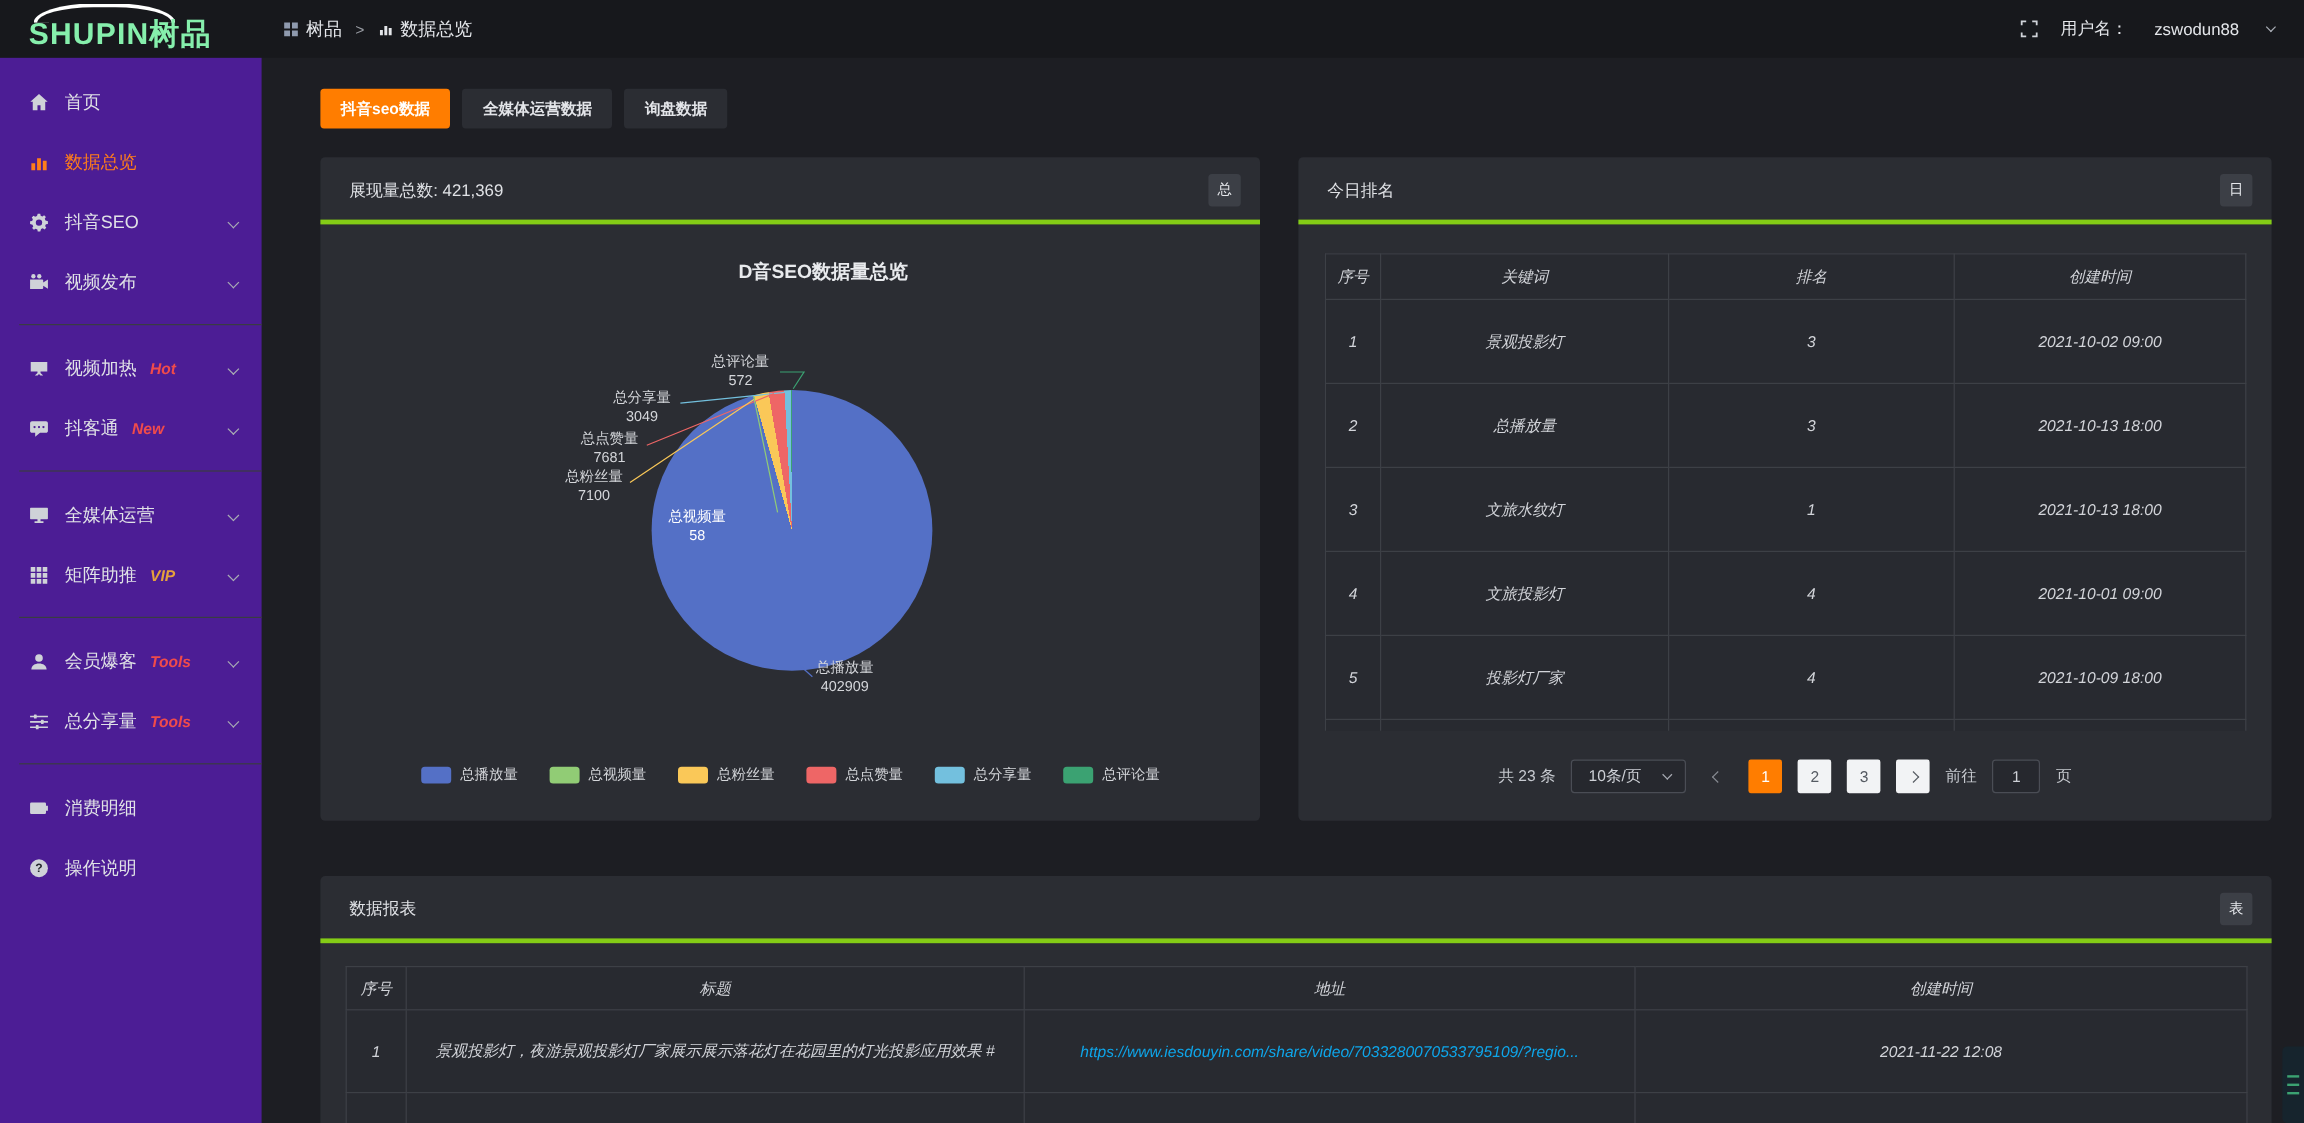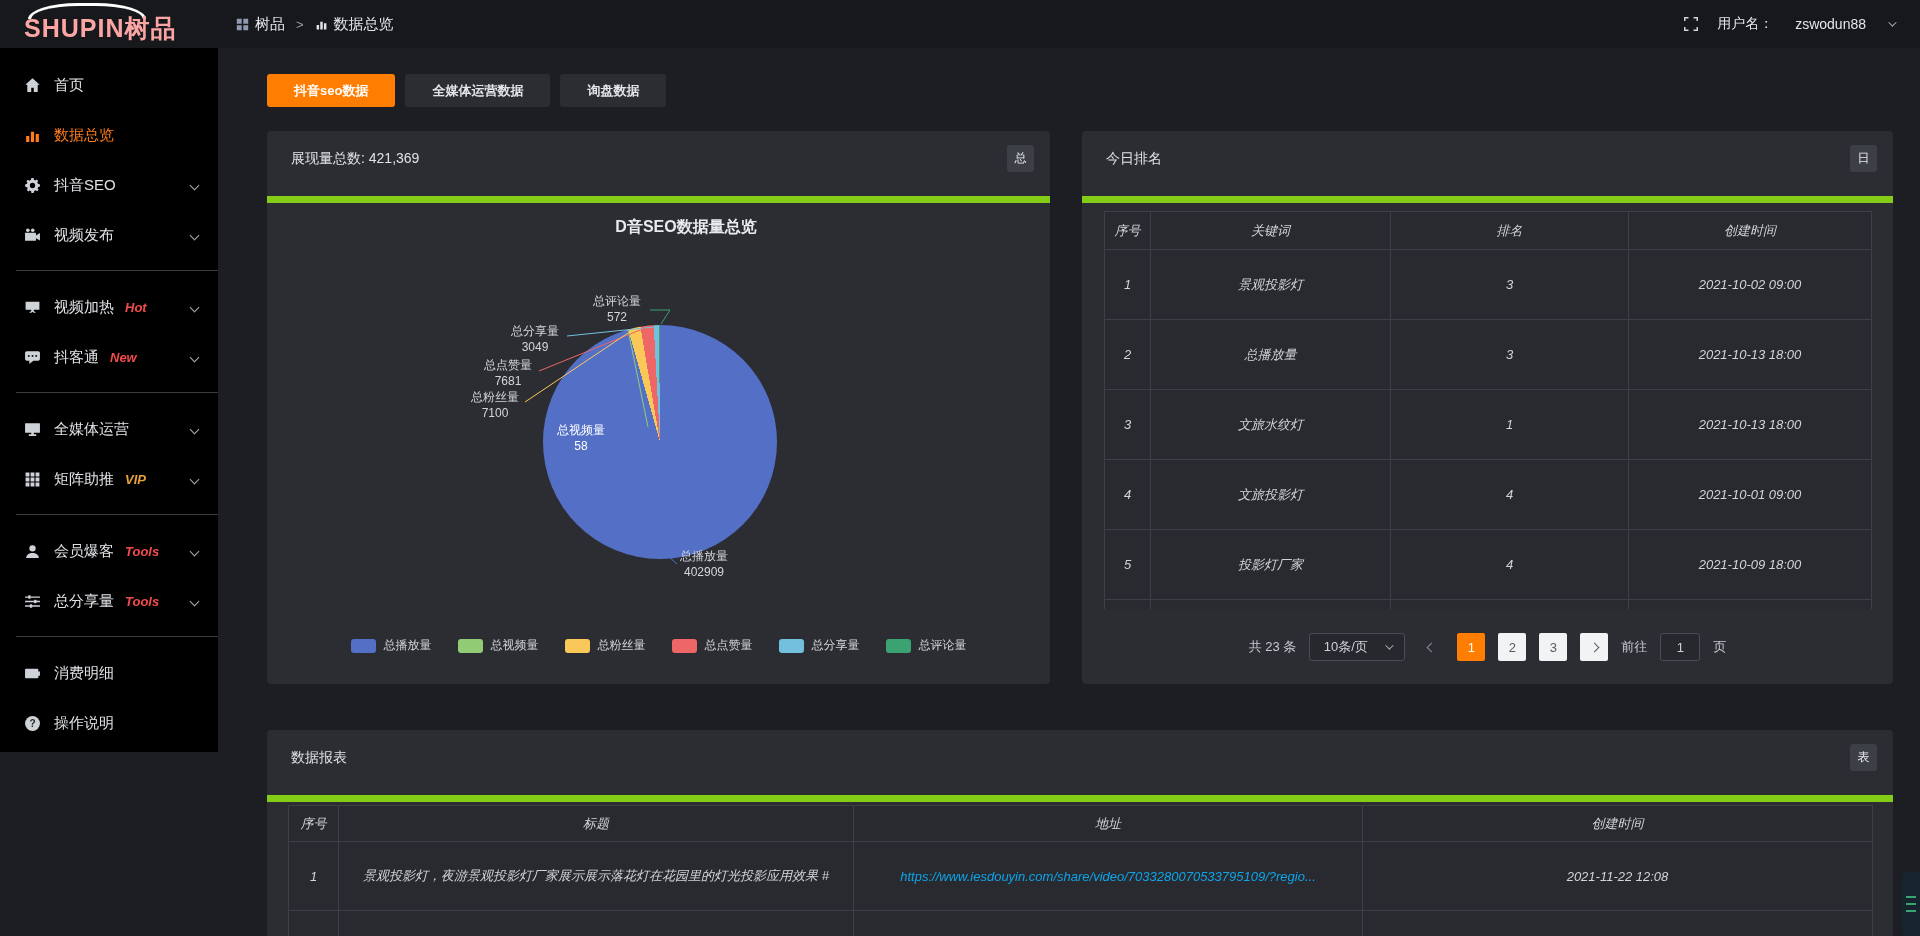--- a/index.html
+++ b/index.html
@@ -6,52 +6,52 @@
   html,body { width:1920px; height:936px; overflow:hidden; background:#1d1e23;
               font-family:"Liberation Sans","DejaVu Sans",sans-serif; }
   .page { position:relative; width:1920px; height:936px; background:#1d1e23; color:#d6d8dc; }
 
   
   .hdr { position:absolute; left:0; top:0; width:1920px; height:48px; background:#17181c;
          display:flex; align-items:center; z-index:5; }
   .logo { position:relative; width:218px; height:48px; flex:0 0 218px; }
   .logo-arc { position:absolute; left:28px; top:3px; width:118px; height:16px;
               border:3px solid #fff; border-bottom:none; border-radius:100px 100px 0 0/32px 32px 0 0; }
-  .logo-text { position:absolute; left:24px; top:12px; font-size:25px; font-weight:bold; color:#fca5a5;
+  .logo-text { position:absolute; left:24px; top:12px; font-size:25px; font-weight:bold; color:#86efac;
                letter-spacing:1px; white-space:nowrap; }
   .crumbs { display:flex; align-items:center; gap:9px; margin-left:18px; font-size:15px; color:#e4e6ea; }
   .crumb-sep { color:#9a9da4; font-size:13px; margin:0 2px; }
   .crumb-item { display:flex; align-items:center; gap:6px; }
   .hdr-right { margin-left:auto; display:flex; align-items:center; gap:18px; padding-right:26px;
                font-size:14px; color:#e4e6ea; }
   .user-wrap { display:flex; align-items:center; gap:22px; cursor:pointer; }
   .chev { display:inline-block; width:7px; height:7px; border-right:1.5px solid #a8acb4;
           border-bottom:1.5px solid #a8acb4; transform:rotate(45deg) translateY(-2px); }
   .chev.sm { width:6px; height:6px; }
 
   
-  .side { position:absolute; left:0; top:48px; width:218px; height:704px; background:#000000; padding-top:12px; }
+  .side { position:absolute; left:0; top:48px; width:218px; height:888px; background:#4c1d95; padding-top:12px; }
   .side-item { position:relative; display:flex; align-items:center; height:50px; padding-left:24px;
                font-size:15px; color:#e0e2e6; cursor:pointer; }
   .side-item .ic { width:17px; height:17px; margin-right:13px; color:#cfd2d8; flex:0 0 17px; }
   .side-item.active { color:#ff7d1a; }
   .side-item.active .ic { color:#ff7d1a; }
   .side-item .chev { position:absolute; right:20px; transform:rotate(45deg); }
   .badge { margin-left:11px; font-size:13px; font-style:italic; font-weight:bold; color:#f04b4b; }
   .badge.gold { color:#e6a23c; }
   .side-div { height:1px; background:#3a3c42; margin:10px 0 11px 16px; }
 
   
   .tabs { position:absolute; left:267px; top:74px; display:flex; gap:10px; }
-  .tab { height:33px; padding:0 27px; display:flex; align-items:center; border-radius:3px;
+  .tab { height:33px; padding:0 17px; display:flex; align-items:center; border-radius:3px;
          background:#2b2d33; color:#e3e5e9; font-size:13px; font-weight:600; cursor:pointer; }
   .tab.active { background:#ff7d00; color:#fff; }
 
   .panel { position:absolute; background:#2b2d33; border-radius:4px; }
-  .panel-hd { position:absolute; left:0; top:0; right:0; height:72px; border-bottom:7px solid #84cc16; }
+  .panel-hd { position:absolute; left:0; top:0; right:0; height:56px; border-bottom:4px solid #84cc16; }
   .panel-title { position:absolute; left:24px; top:19px; font-size:14px; color:#e0e2e6; }
   .corner-btn { position:absolute; right:16px; top:14px; width:27px; height:27px; background:#3c3f46;
                 border-radius:3px; color:#e6e8ec; font-size:12px; display:flex; align-items:center;
                 justify-content:center; cursor:pointer; }
 
   
   .chart-panel { left:267px; top:131px; width:783px; height:553px; }
   .chart-title { position:absolute; left:419px; top:86px; transform:translateX(-50%);
                  font-size:16px; font-weight:600; color:#e8eaed; white-space:nowrap; }
   .pie { position:absolute; left:276px; top:194px; width:234px; height:234px; border-radius:50%; }

